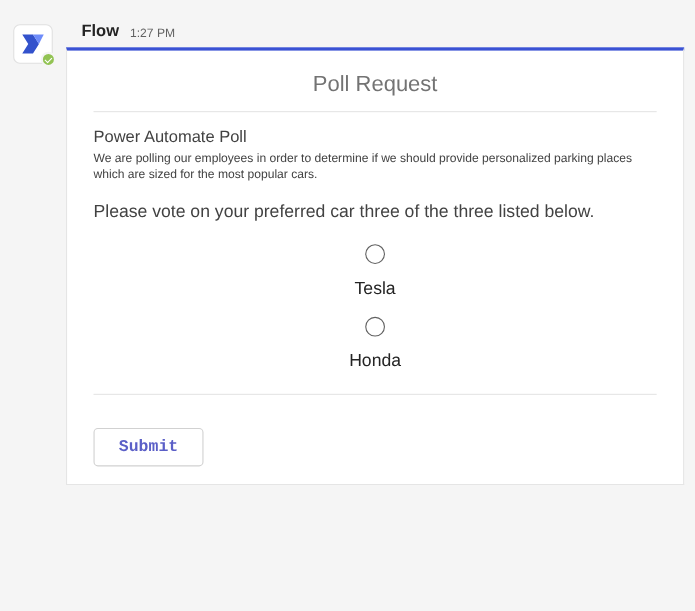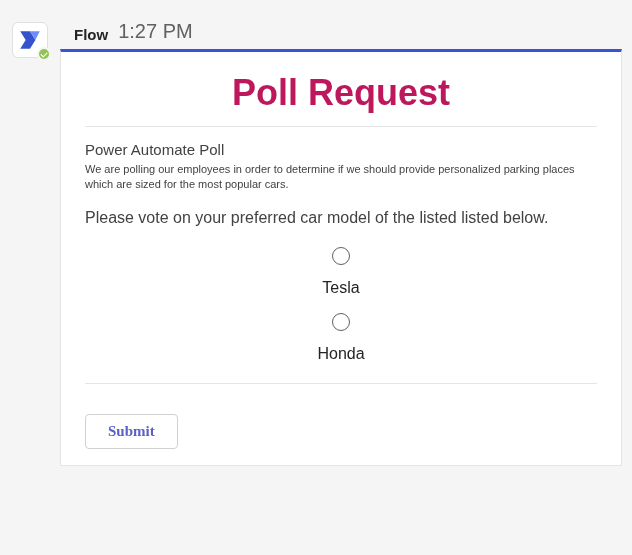--- a/index.html
+++ b/index.html
@@ -68,36 +68,36 @@
       align-items: flex-end;
       gap: 10px;
       padding: 10px 14px 6px;
     }
     .sender-name {
       font-weight: 700;
       font-size: 15px;
       color: #242424;
     }
     .msg-time {
-      font-size: 20px;
+      font-size: 11px;
       color: #616161;
       font-weight: 400;
     }
     .card {
       background: #fff;
       border-top: 3px solid #3a52d4;
       border-left: 1px solid #e5e5e5;
       border-right: 1px solid #e5e5e5;
       border-bottom: 1px solid #e5e5e5;
       padding: 20px 24px 16px;
     }
     .card-title {
-      color: #be185d;
-      font-size: 36px;
-      font-weight: 700;
+      color: #737373;
+      font-size: 20px;
+      font-weight: 400;
       text-align: center;
       padding-bottom: 12px;
       border-bottom: 1px solid #e5e5e5;
       margin-bottom: 14px;
     }
     .poll-subhead {
       font-size: 15px;
       color: #424242;
       margin-bottom: 4px;
     }
@@ -147,21 +147,21 @@
     }
     .submit-btn {
       border: 1px solid #d1d1d1;
       background: #fff;
       color: #5b5fc7;
       font-size: 15px;
       font-weight: 600;
       padding: 8px 22px;
       border-radius: 4px;
       cursor: pointer;
-      font-family: Liberation Serif, serif;
+      font-family: Liberation Mono, monospace;
     }
   </style>
 </head>
 <body>
 
 <div class="avatar-col">
   <div class="avatar">
     <svg viewBox="0 0 24 24">
       <path fill="#3352cc" d="M3 4 L12 4 L17 12 L12 20 L3 20 L8 12 Z"></path>
       <path fill="#6e8cfa" d="M12 4 L21 4 L17 12 Z"></path>
@@ -173,21 +173,21 @@
 <div class="main-col">
   <div class="msg-header">
     <span class="sender-name">Flow</span>
     <span class="msg-time">1:27 PM</span>
   </div>
 
   <div class="card">
     <div class="card-title">Poll Request</div>
     <div class="poll-subhead">Power Automate Poll</div>
     <div class="poll-desc">We are polling our employees in order to determine if we should provide personalized parking places which are sized for the most popular cars.</div>
-    <div class="poll-instr">Please vote on your preferred car model of the listed listed below.</div>
+    <div class="poll-instr">Please vote on your preferred car three of the three listed below.</div>
 
     <div class="options">
       <label class="option-row">
         <span class="radio-circle"></span>
         <span class="option-label">Tesla</span>
       </label>
       <label class="option-row">
         <span class="radio-circle"></span>
         <span class="option-label">Honda</span>
       </label>

